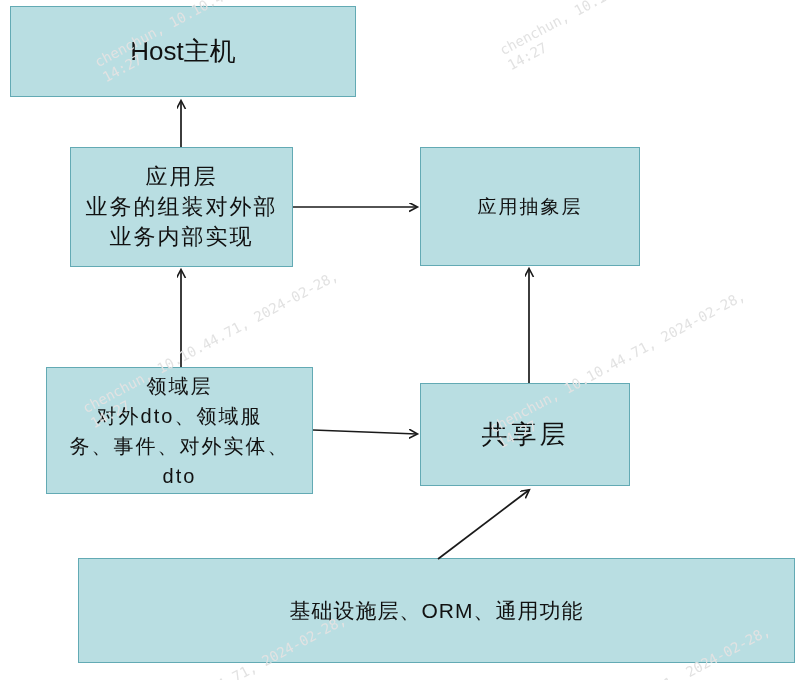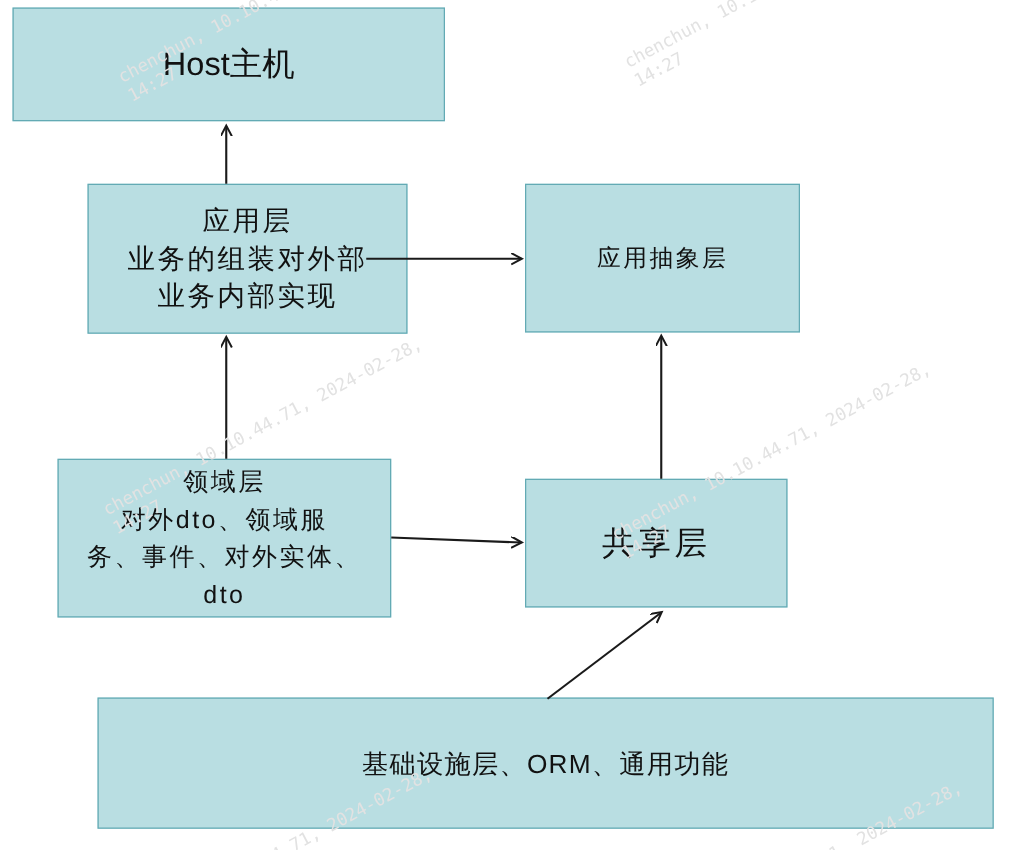--- a/index.html
+++ b/index.html
@@ -19,21 +19,21 @@
     box-sizing:border-box;
     display:flex;
     flex-direction:column;
     align-items:center;
     justify-content:center;
     text-align:center;
     z-index:1;
   }
   .node .line{white-space:nowrap;}
   .node-host{left:10px;top:6px;width:346px;height:91px;font-size:26px;}
-  .node-app{left:70px;top:147px;width:256px;height:120px;font-size:22px;line-height:30px;letter-spacing:2px;}
+  .node-app{left:70px;top:147px;width:223px;height:120px;font-size:22px;line-height:30px;letter-spacing:2px;}
   .node-abstract{left:420px;top:147px;width:220px;height:119px;font-size:19px;letter-spacing:2px;}
   .node-domain{left:46px;top:367px;width:267px;height:127px;font-size:20px;line-height:30px;letter-spacing:2px;}
   .node-shared{left:420px;top:383px;width:210px;height:103px;font-size:26px;letter-spacing:3px;}
   .node-infra{left:78px;top:558px;width:717px;height:105px;font-size:21px;letter-spacing:1px;}
   .edges{
     position:absolute;left:0;top:0;width:812px;height:680px;
     z-index:2;pointer-events:none;
   }
   .wm{
     position:absolute;

